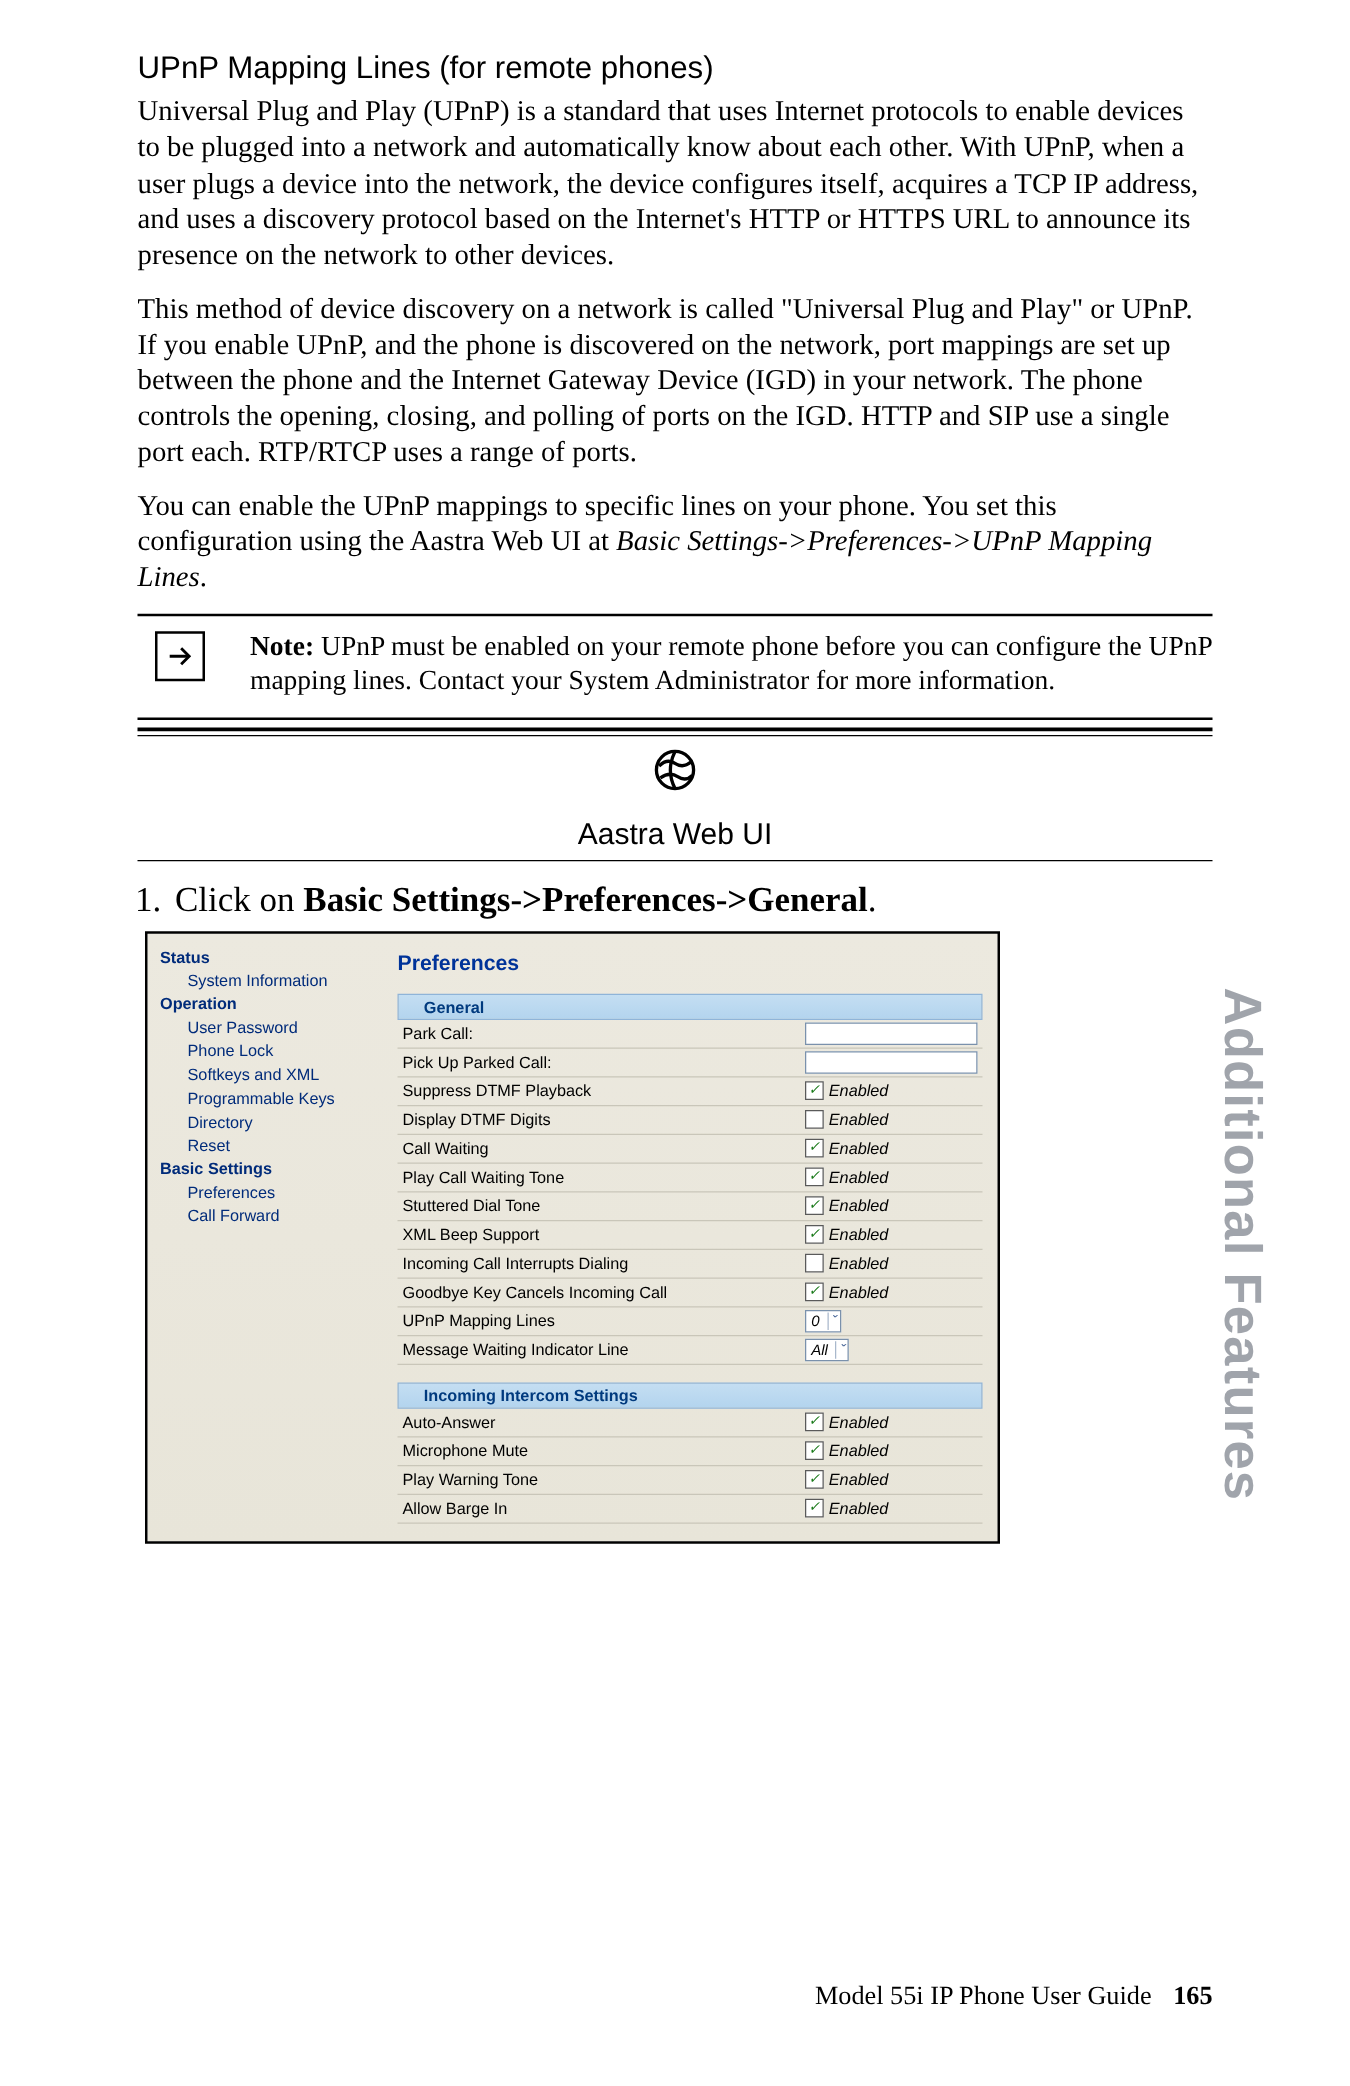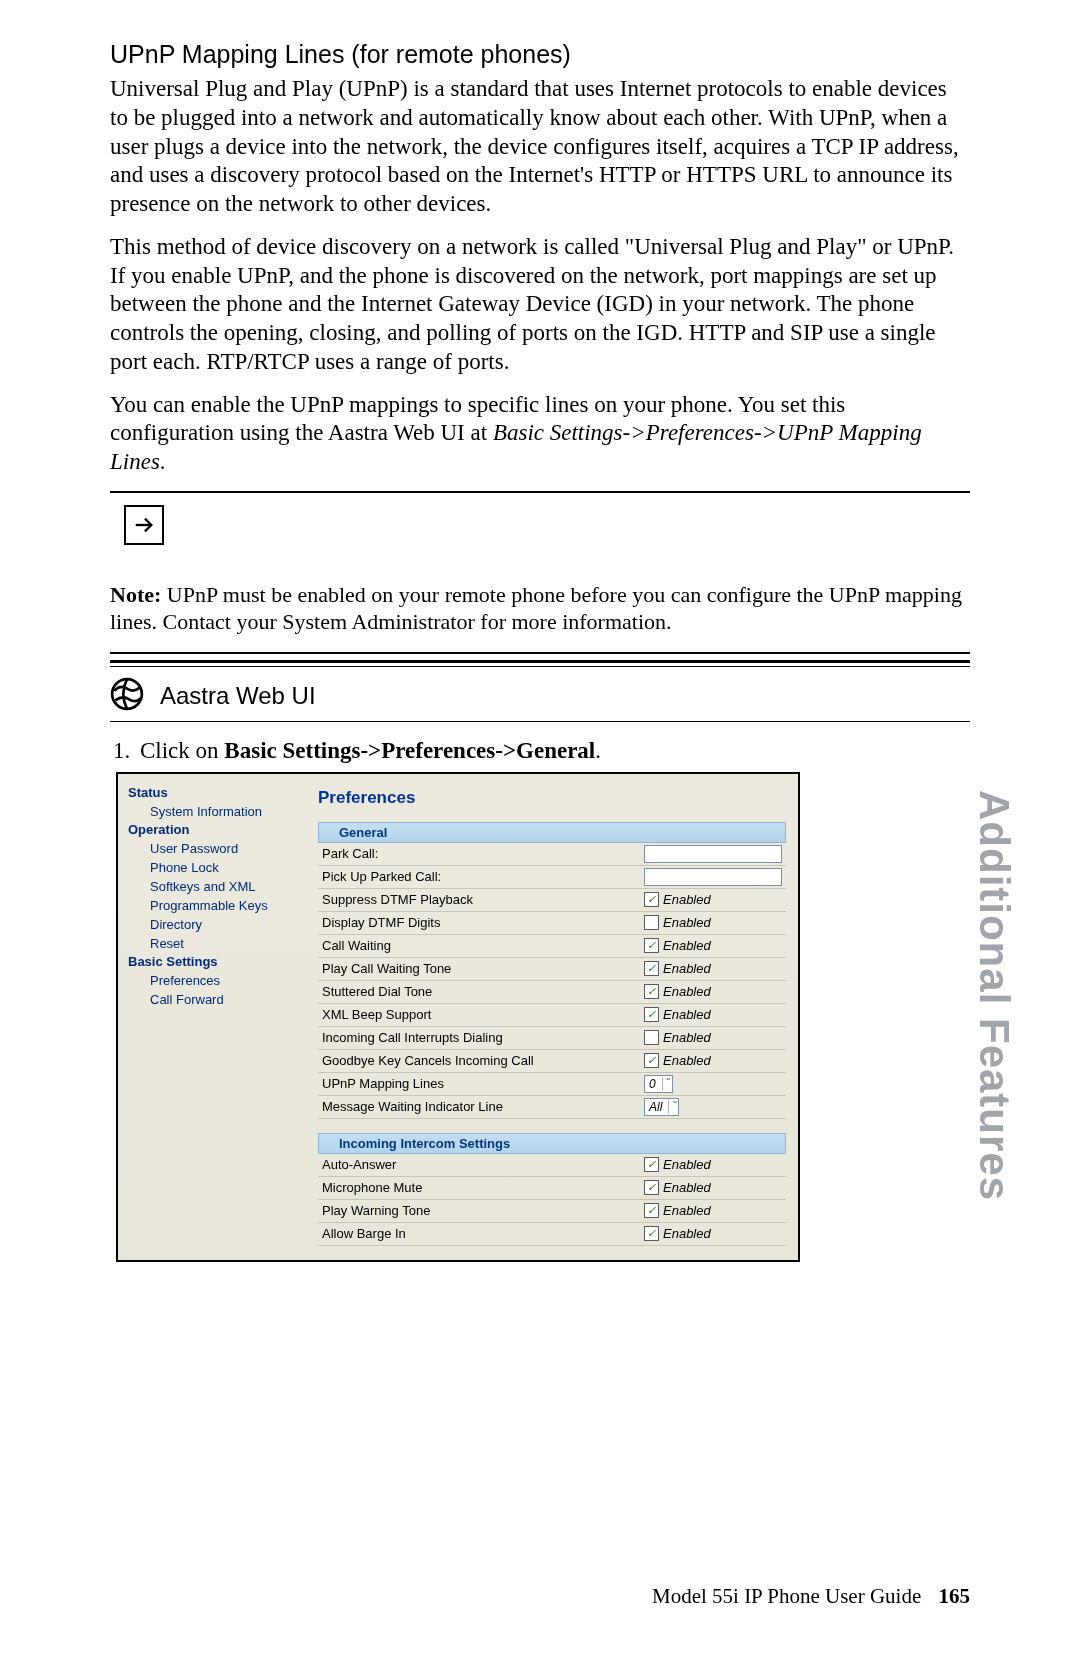--- a/index.html
+++ b/index.html
@@ -30,21 +30,20 @@
   hr.rule {
     border: none;
     border-top: 2px solid #000;
     margin: 0;
   }
   .note-block {
     display: flex;
     align-items: flex-start;
     padding: 10px 0 16px 0;
     gap: 36px;
-    flex-direction: column;
   }
   .note-icon-box {
     width: 36px;
     height: 36px;
     border: 2px solid #000;
     display: flex;
     align-items: center;
     justify-content: center;
     flex: 0 0 auto;
     margin-left: 14px;
@@ -65,36 +64,37 @@
     border-top: 3px solid #000;
     border-bottom: 1px solid #000;
     height: 3px;
     margin: 6px 0 0 0;
   }
   .webui-row {
     display: flex;
     align-items: center;
     gap: 16px;
     padding: 10px 0 6px 0;
+    flex-direction: column;
   }
   .globe-icon svg {
     width: 34px;
     height: 34px;
   }
   .webui-label {
     font-family: Arial, Helvetica, sans-serif;
     font-size: 24px;
   }
   hr.thin {
     border: none;
     border-top: 1.5px solid #000;
     margin: 0 0 16px 0;
   }
   ol.step {
-    font-size: 23px;
+    font-size: 28px;
     margin: 12px 0 8px 0;
     padding-left: 26px;
   }
   ol.step li { padding-left: 4px; }
   
   .figure {
     border: 2px solid #000;
     display: flex;
     width: 680px;
     margin: 8px 0 0 6px;

